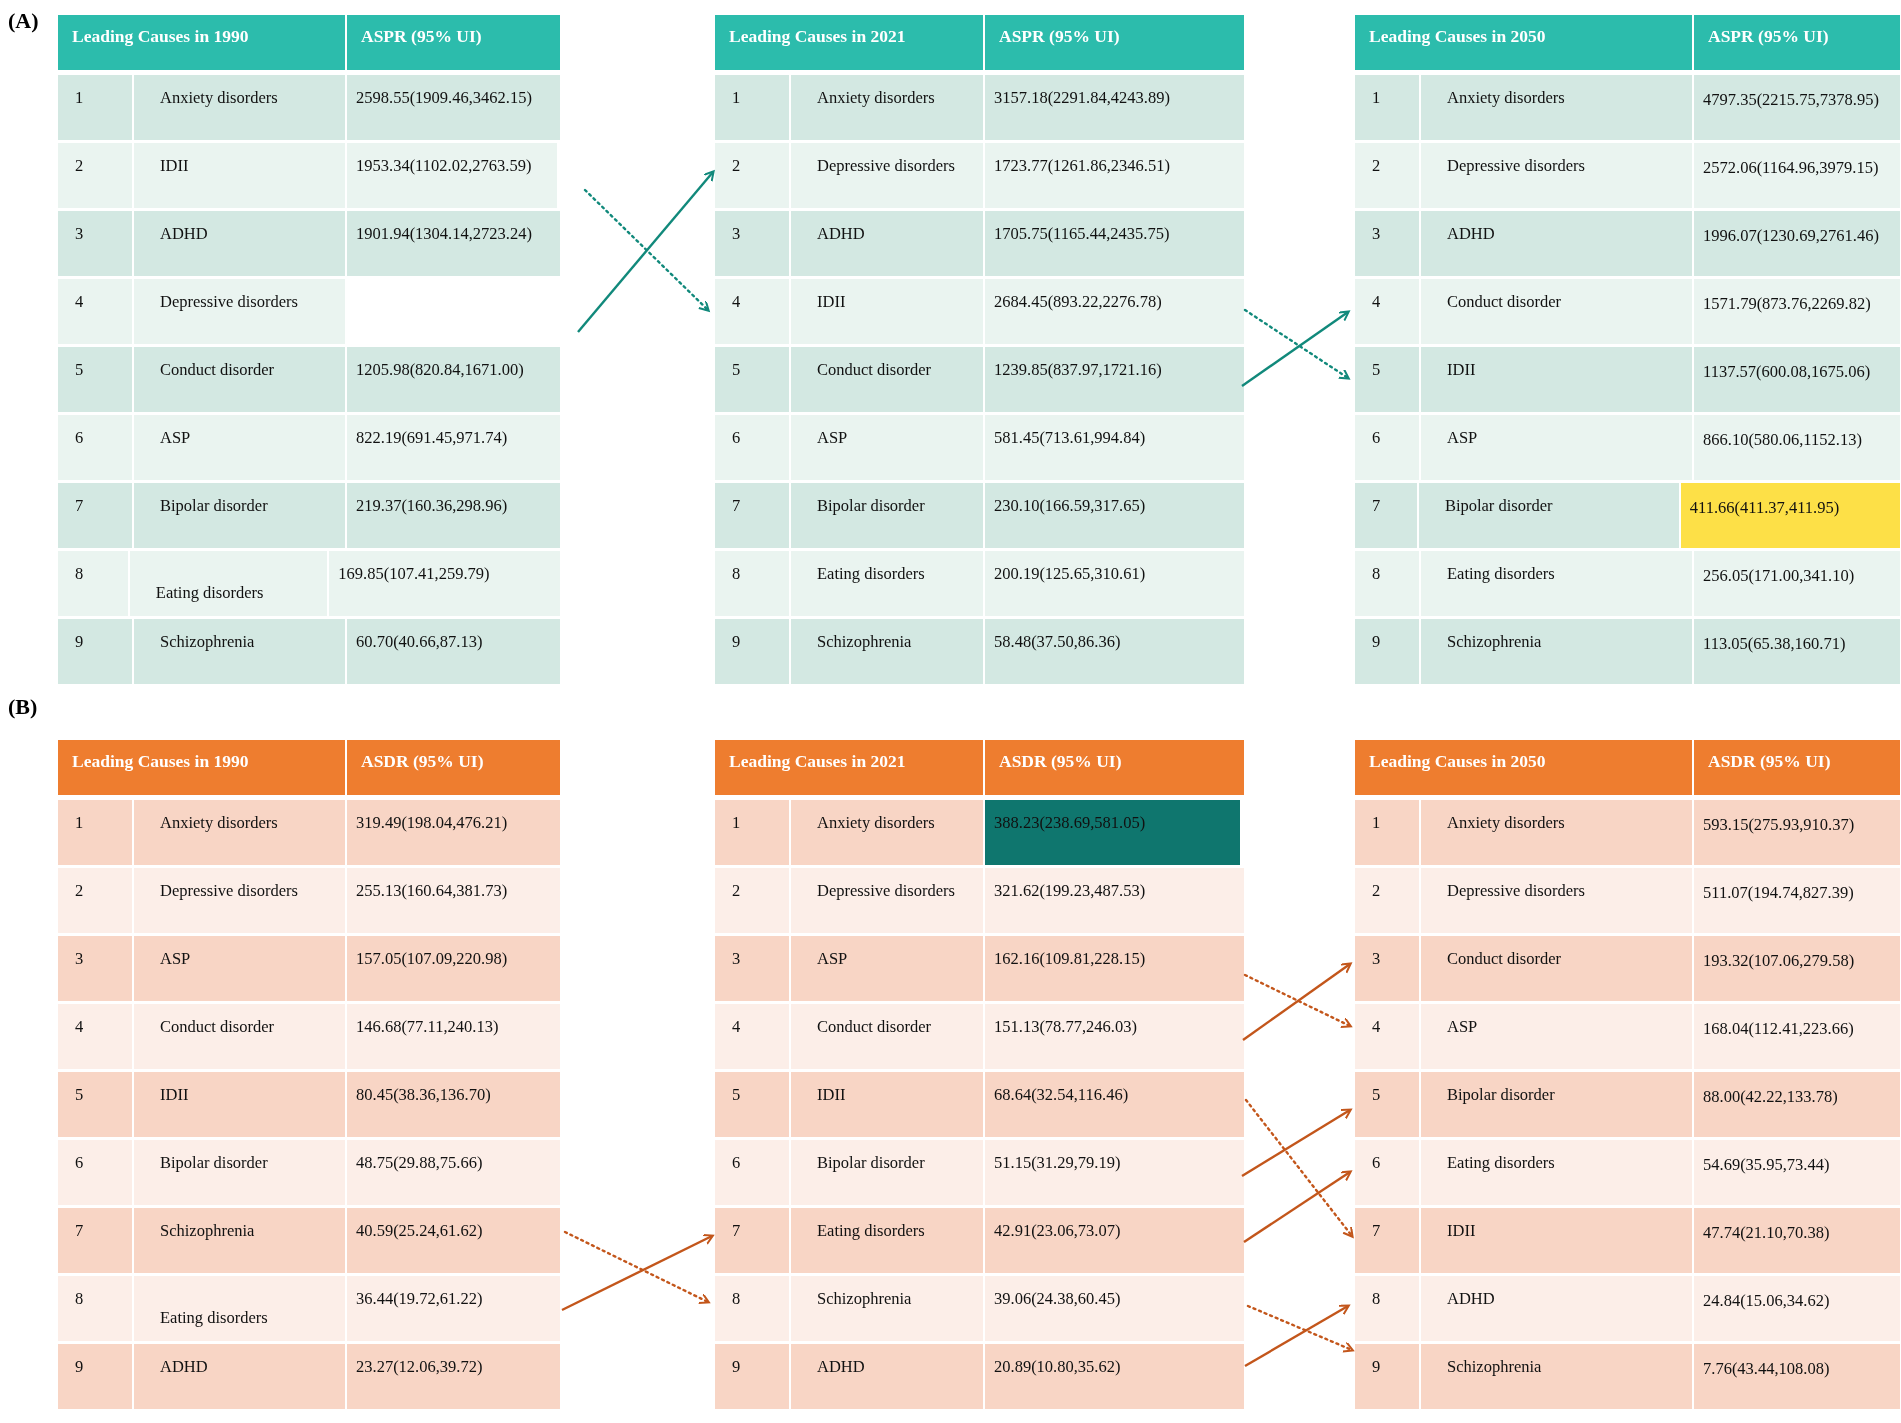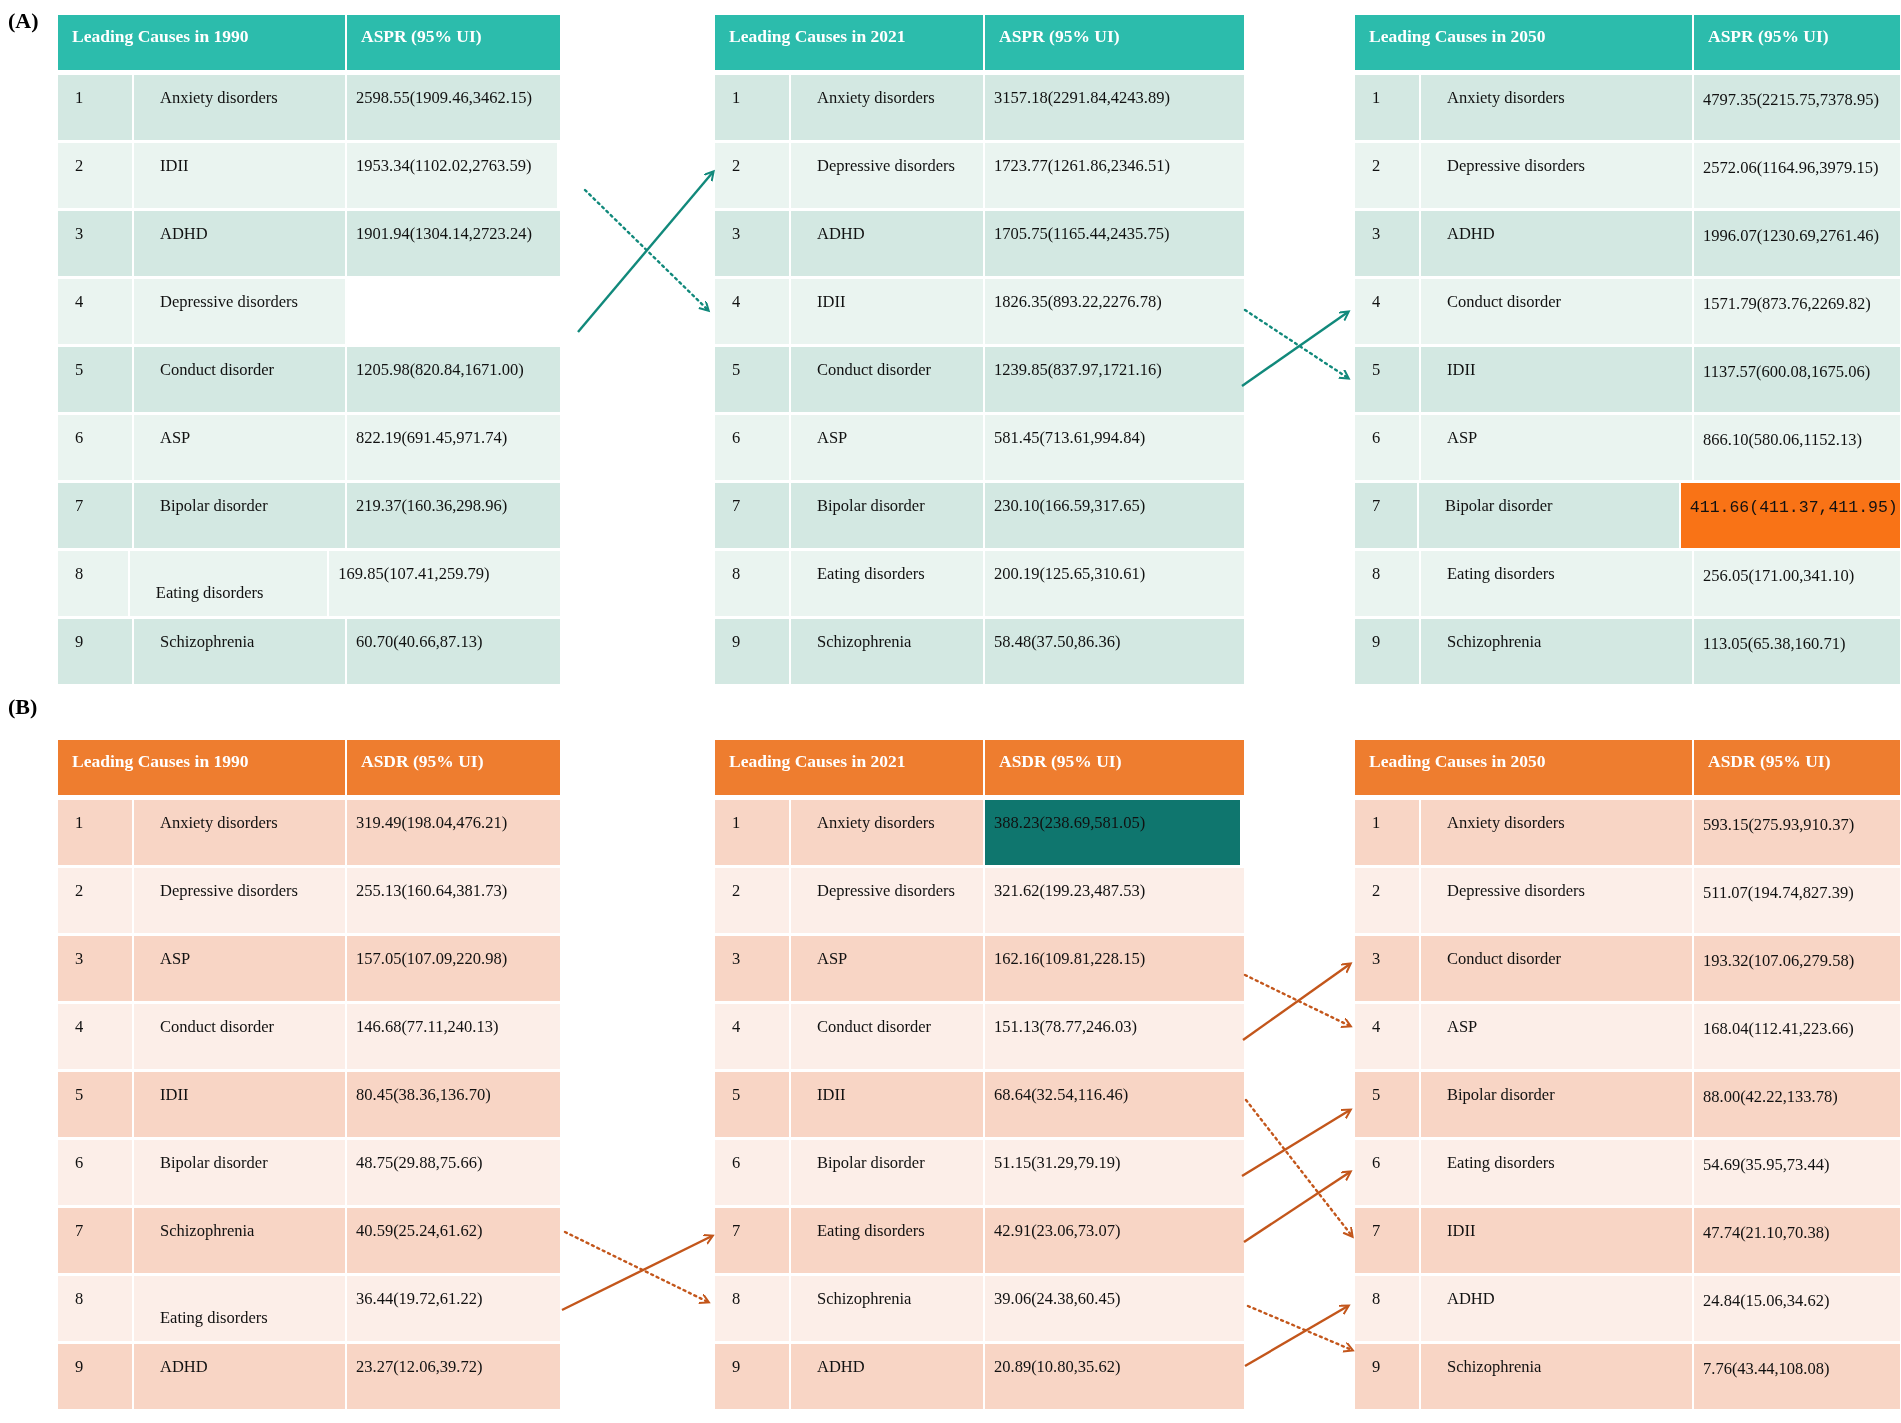--- a/index.html
+++ b/index.html
@@ -89,21 +89,21 @@
         <div class="cell val" style="width: 259px; background: rgb(234, 244, 240);">1723.77(1261.86,2346.51)</div>
       </div>
       <div class="row" style="height: 65px;">
         <div class="cell rank" style="width: 74px; background: rgb(211, 232, 226);">3</div>
         <div class="cell cause" style="width: 192px; background: rgb(211, 232, 226);">ADHD</div>
         <div class="cell val" style="width: 259px; background: rgb(211, 232, 226);">1705.75(1165.44,2435.75)</div>
       </div>
       <div class="row" style="height: 65px;">
         <div class="cell rank" style="width: 74px; background: rgb(234, 244, 240);">4</div>
         <div class="cell cause" style="width: 192px; background: rgb(234, 244, 240);">IDII</div>
-        <div class="cell val" style="width: 259px; background: rgb(234, 244, 240);">1826.35(893.22,2276.78)</div>
+        <div class="cell val" style="width: 259px; background: rgb(234, 244, 240);">2684.45(893.22,2276.78)</div>
       </div>
       <div class="row" style="height: 65px;">
         <div class="cell rank" style="width: 74px; background: rgb(211, 232, 226);">5</div>
         <div class="cell cause" style="width: 192px; background: rgb(211, 232, 226);">Conduct disorder</div>
         <div class="cell val" style="width: 259px; background: rgb(211, 232, 226);">1239.85(837.97,1721.16)</div>
       </div>
       <div class="row" style="height: 65px;">
         <div class="cell rank" style="width: 74px; background: rgb(234, 244, 240);">6</div>
         <div class="cell cause" style="width: 192px; background: rgb(234, 244, 240);">ASP</div>
         <div class="cell val" style="width: 259px; background: rgb(234, 244, 240);">581.45(713.61,994.84)</div>
@@ -155,21 +155,21 @@
         <div class="cell val" style="width: 206px; background: rgb(211, 232, 226);">1137.57(600.08,1675.06)</div>
       </div>
       <div class="row" style="height: 65px;">
         <div class="cell rank" style="width: 64px; background: rgb(234, 244, 240);">6</div>
         <div class="cell cause" style="width: 271px; background: rgb(234, 244, 240);">ASP</div>
         <div class="cell val" style="width: 206px; background: rgb(234, 244, 240);">866.10(580.06,1152.13)</div>
       </div>
       <div class="row" style="height: 65px;">
         <div class="cell rank" style="width: 64px; background: rgb(211, 232, 226);">7</div>
         <div class="cell cause" style="width: 271px; background: rgb(211, 232, 226);">Bipolar disorder</div>
-        <div class="cell val" style="width: 229px; background: #f97316; font-family: Liberation Mono, monospace;">411.66(411.37,411.95)</div>
+        <div class="cell val" style="width: 229px; background: #fde047;">411.66(411.37,411.95)</div>
       </div>
       <div class="row" style="height: 65px;">
         <div class="cell rank" style="width: 64px; background: rgb(234, 244, 240);">8</div>
         <div class="cell cause" style="width: 271px; background: rgb(234, 244, 240);">Eating disorders</div>
         <div class="cell val" style="width: 206px; background: rgb(234, 244, 240);">256.05(171.00,341.10)</div>
       </div>
       <div class="row" style="height: 65px;">
         <div class="cell rank" style="width: 64px; background: rgb(211, 232, 226);">9</div>
         <div class="cell cause" style="width: 271px; background: rgb(211, 232, 226);">Schizophrenia</div>
         <div class="cell val" style="width: 206px; background: rgb(211, 232, 226);">113.05(65.38,160.71)</div>

